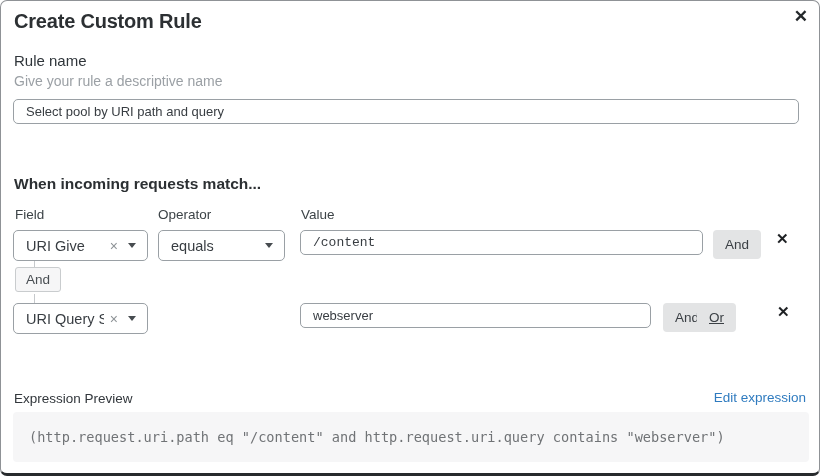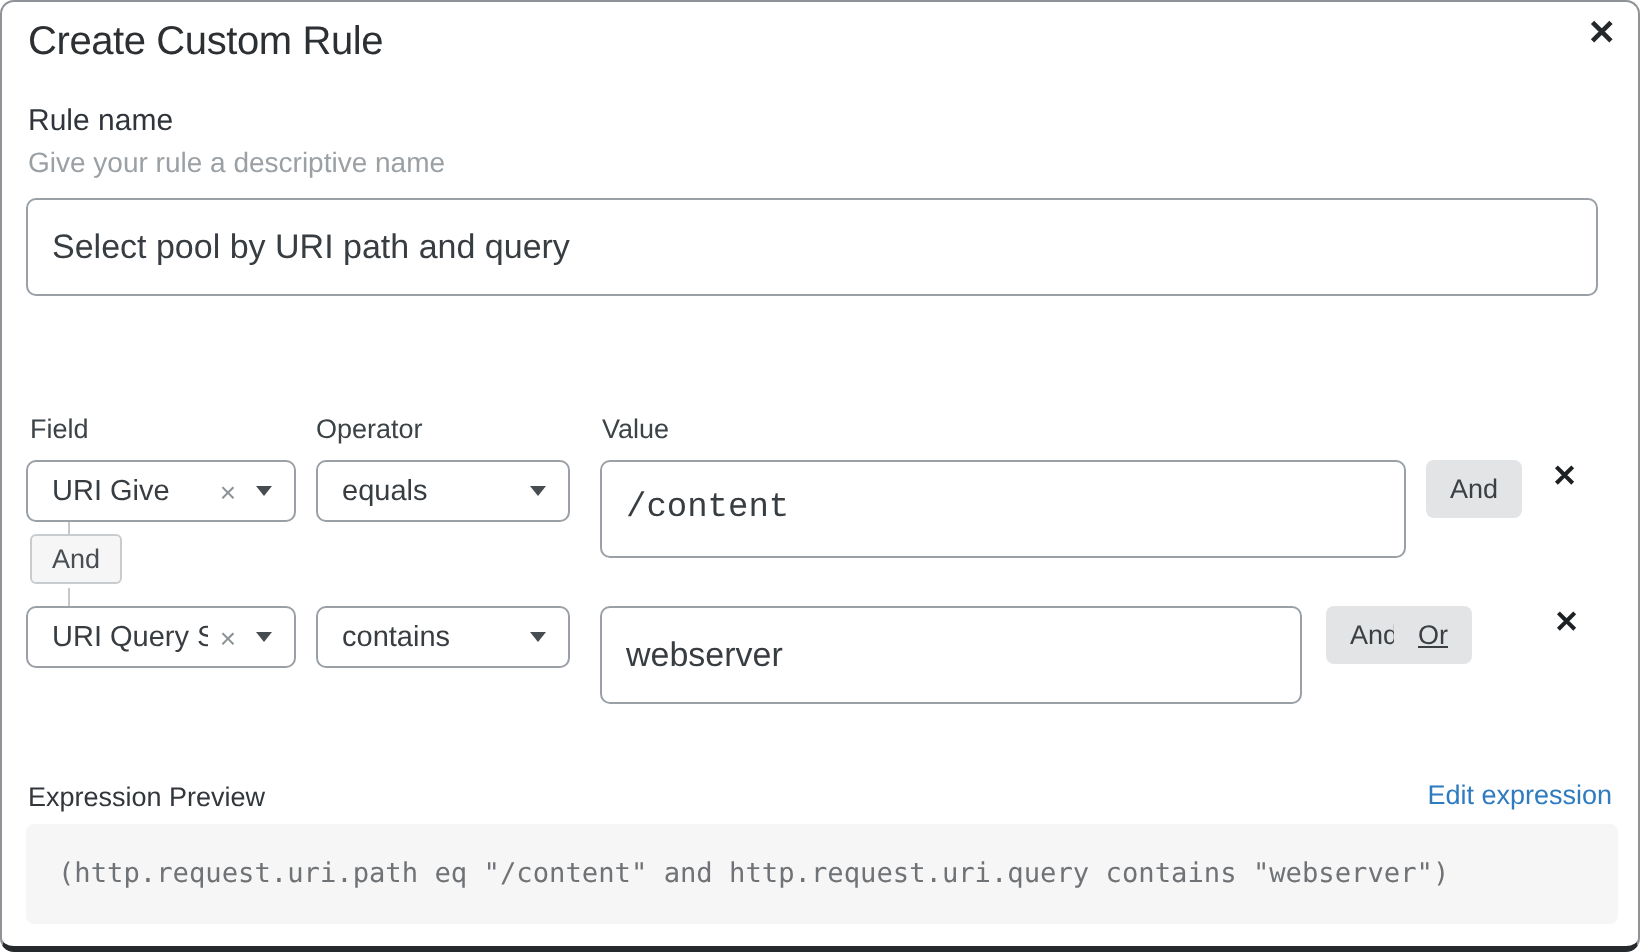--- a/index.html
+++ b/index.html
@@ -17,35 +17,35 @@
     border-radius:7px;
     overflow:hidden;
   }
   .close-btn {
     position:absolute; top:6px; right:11px;
     font-size:17px; font-weight:700; color:#24282b;
     cursor:pointer; line-height:1.2;
   }
   .title {
     position:absolute; top:9px; left:13px;
-    font-size:20px; font-weight:400; color:#2c3033;
+    font-size:20px; font-weight:700; color:#2c3033;
     letter-spacing:-0.2px;
   }
   .rule-label {
     position:absolute; top:51px; left:13px;
     font-size:15px; color:#2f353a;
   }
   .rule-helper {
     position:absolute; top:72px; left:13px;
     font-size:14px; color:#9ba0a5;text-align:right;
   }
   .text-input {
-    position:absolute; height:49px;
+    position:absolute; height:25px;
     border:1px solid #9aa0a5; border-radius:5px;
-    padding:0 12px; font-size:17px; color:#383d42;
+    padding:0 12px; font-size:13px; color:#383d42;
     font-family:"Liberation Sans", sans-serif;
     background:#fff; outline:none;
   }
   #rule-name-input { top:98px; left:12px; width:786px; }
   .match-heading {
     position:absolute; top:174px; left:13px;
     font-size:15.5px; font-weight:700; color:#2c3033;
   }
   .col-label {
     position:absolute; top:206px;
@@ -136,20 +136,21 @@
 
 <div class="dialog">
 
   <div class="close-btn">✕</div>
   <div class="title">Create Custom Rule</div>
 
   <div class="rule-label">Rule name</div>
   <div class="rule-helper">Give your rule a descriptive name</div>
   <input type="text" class="text-input" id="rule-name-input" value="Select pool by URI path and query" style="">
 
+  <div class="match-heading">When incoming requests match...</div>
 
   <div class="col-label" id="col-field">Field</div>
   <div class="col-label" id="col-operator">Operator</div>
   <div class="col-label" id="col-value">Value</div>
 
   <div class="cond-row row1">
     <div class="select-box field-select">
       <span class="select-text">URI Give</span>
       <span class="select-clear">×</span>
       <span class="caret"></span>
@@ -166,24 +167,20 @@
   <div class="connector-line" id="conn-line-top"></div>
   <div class="connector-badge">And</div>
   <div class="connector-line" id="conn-line-bottom"></div>
 
   <div class="cond-row row2">
     <div class="select-box field-select">
       <span class="select-text">URI Query St...</span>
       <span class="select-clear">×</span>
       <span class="caret"></span>
     </div>
-    <div class="select-box op-select">
-      <span class="select-text">contains</span>
-      <span class="caret"></span>
-    </div>
     <input type="text" class="text-input" id="value-input-2" value="webserver" style="">
     <button class="logic-btn" id="and-btn-2">And</button>
     <button class="logic-btn" id="or-btn-2">Or</button>
     <div class="remove-x" id="remove-2">✕</div>
   </div>
 
   <div class="expr-label">Expression Preview</div>
   <a class="edit-link">Edit expression</a>
   <div class="code-block">
     <div class="code-text">(http.request.uri.path eq "/content" and http.request.uri.query contains "webserver")</div>

